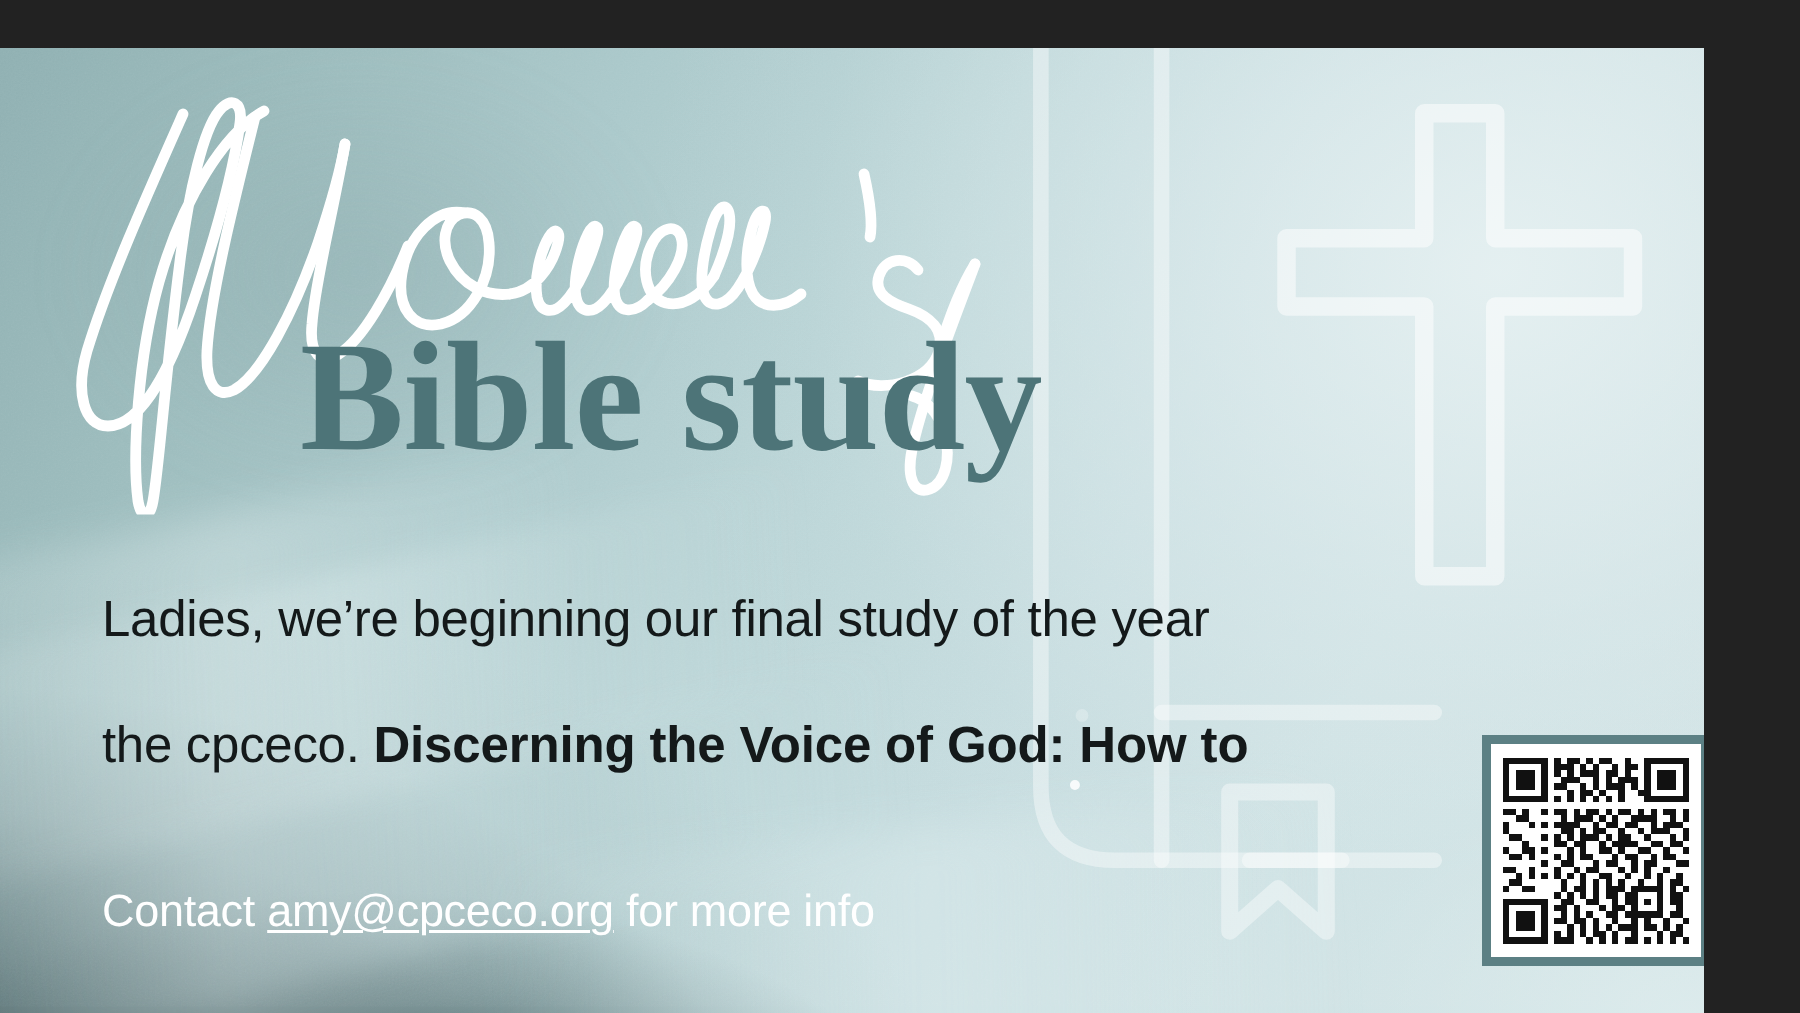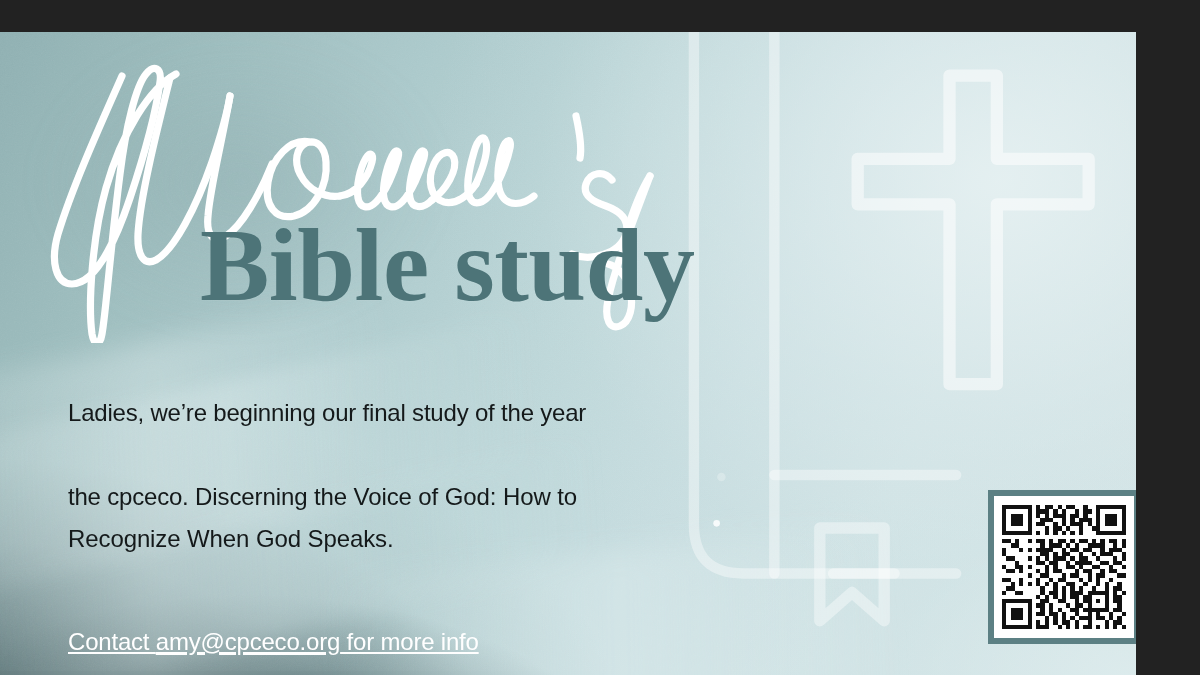--- a/index.html
+++ b/index.html
@@ -114,35 +114,34 @@
     color:#4d7478;
     line-height:1;
     white-space:nowrap;
     text-shadow:0 1px 0 rgba(255,255,255,0.05);
   }
 
   
   .body-copy{
     position:absolute;left:68px;top:360px;
     width:930px;
-    font-size:24px;
+    font-size:34px;
     line-height:42px;
     color:#14191a;
     letter-spacing:-0.2px;
   }
-  .body-copy .bold{font-weight:400;letter-spacing:-0.1px;}
+  .body-copy .bold{font-weight:700;letter-spacing:-0.1px;}
 
   .contact-line{
-    position:absolute;left:68px;top:590px;
-    font-size:24px;
+    position:absolute;left:68px;top:556px;
+    font-size:30px;
     line-height:40px;
     color:#ffffff;
     letter-spacing:-0.2px;
     white-space:nowrap;
-    text-decoration:underline;
   }
   .contact-line .mail{
     text-decoration:underline;
     text-underline-offset:3px;
     text-decoration-thickness:2px;
     color:#ffffff;
   }
 
   
   .qr-card{
@@ -294,21 +293,20 @@
                C 616 236, 606 228, 598 226"></path>
     </g>
   </svg>
 
   <div class="serif-title">Bible study</div>
 
   <div class="body-copy">
     <span>Ladies, we’re beginning our final study of the year</span><br>
     <br>
     <span>the cpceco. </span><span class="bold">Discerning the Voice of God: How to</span><br>
-    <span class="bold">Recognize When God Speaks.</span>
   </div>
 
   <div class="contact-line">
     <span>Contact </span><a class="mail" href="#">amy@cpceco.org</a><span> for more info</span>
   </div>
 
   <div class="qr-card">
     <svg viewBox="0 0 29 29" shape-rendering="crispEdges">
       <rect width="29" height="29" fill="#ffffff"></rect>
       <g fill="#111111">

